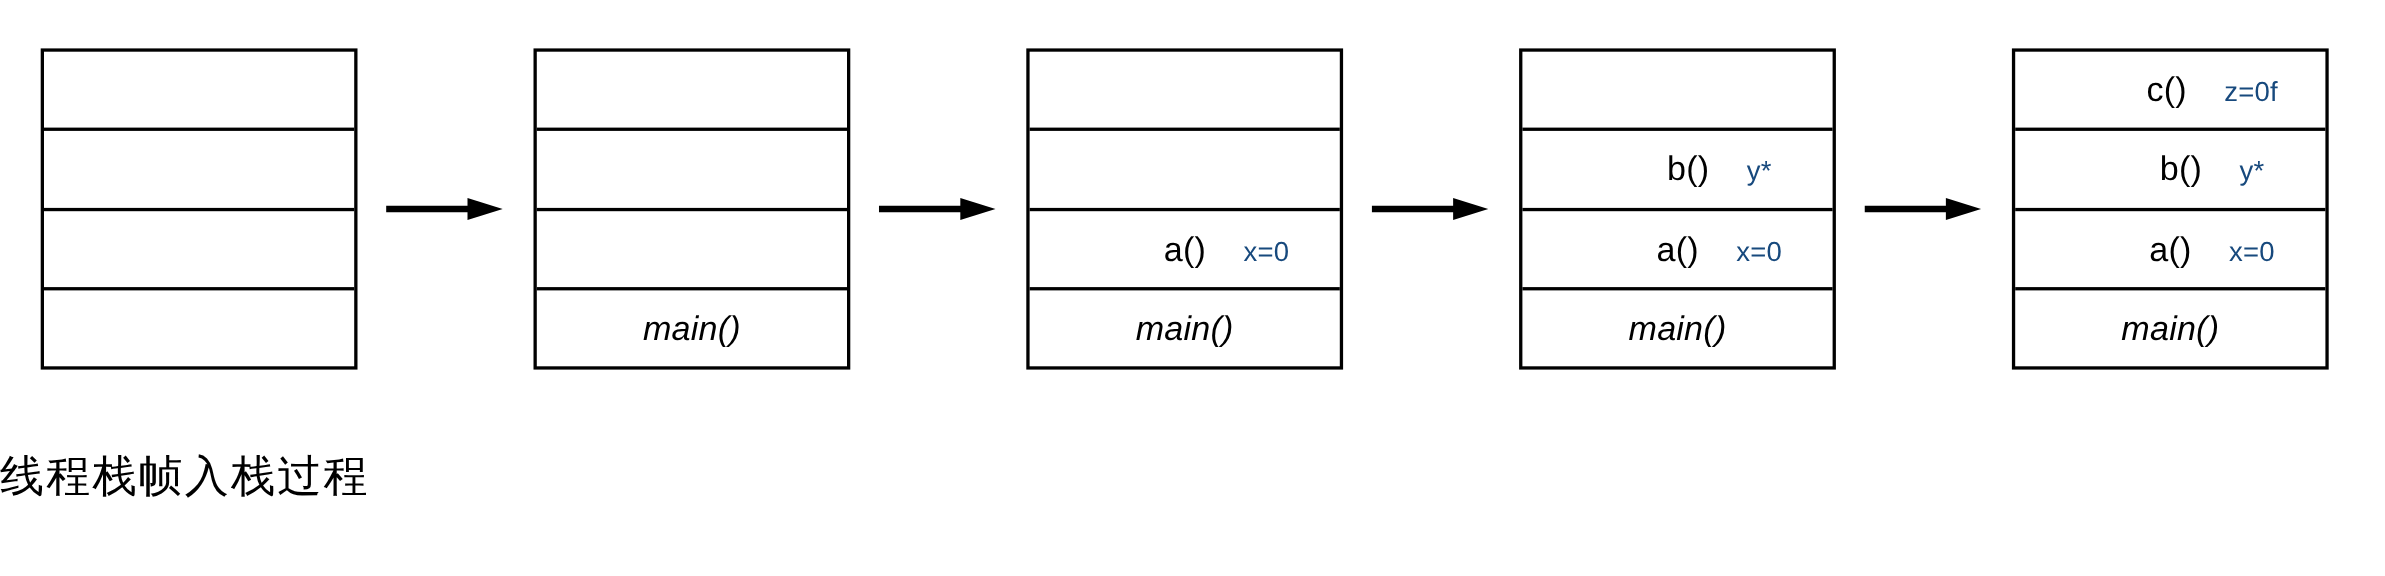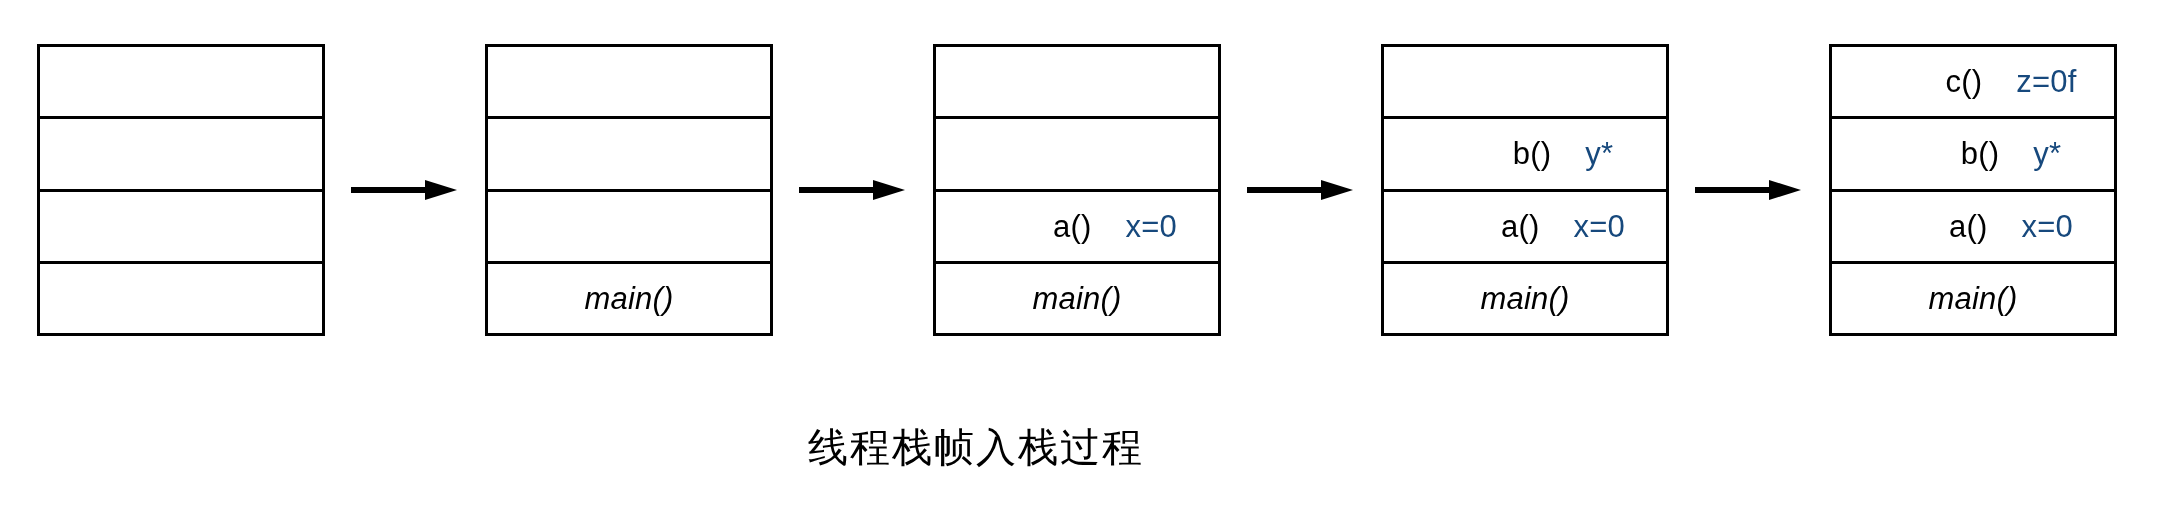--- a/index.html
+++ b/index.html
@@ -74,21 +74,21 @@
   }
 
   .fn-label {
     color: #000000;
     font-size: 31px;
     line-height: 1;
     letter-spacing: 0.2px;
   }
   .var-label {
     color: #17497d;
-    font-size: 31px;
+    font-size: 25px;
     line-height: 1;
     margin-left: 34px;
     letter-spacing: 0.2px;
   }
 
   
   .arrow {
     flex: 0 0 auto;
     width: 160px;
     height: 30px;
@@ -96,23 +96,22 @@
     display: flex;
     align-items: center;
     justify-content: center;
   }
   .arrow svg { display: block; }
 
   
   .caption {
     position: absolute;
     left: 0;
-    top: 420px;
+    top: 405px;
     width: 1952px;
-    text-align: center;
     font-size: 40px;
     color: #000000;
     letter-spacing: 2px;
     font-family: "Liberation Sans", "DejaVu Sans", sans-serif;
   }
 </style>
 </head>
 <body>
 
 <div id="diagram">

